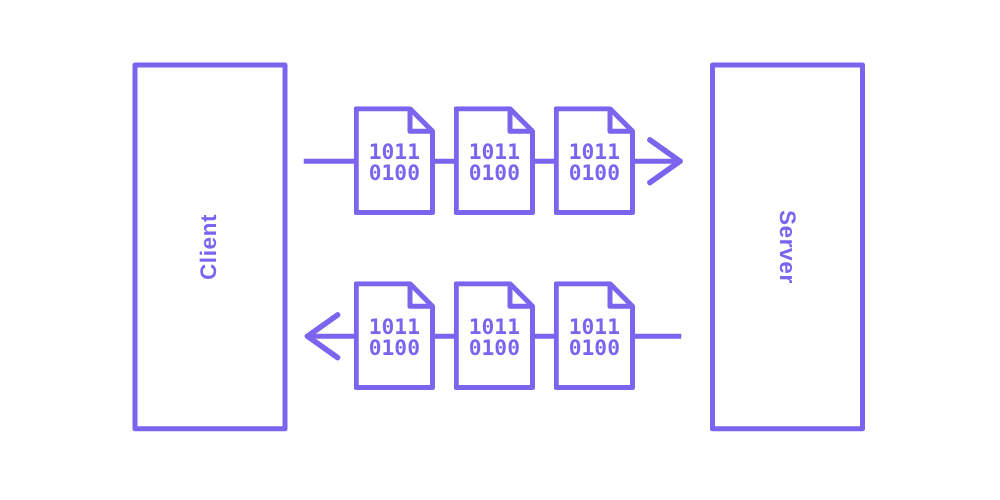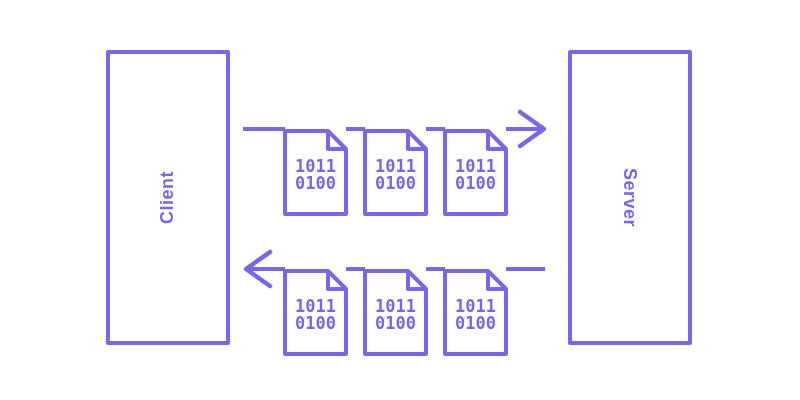--- a/index.html
+++ b/index.html
@@ -38,21 +38,20 @@
   .rot-cw  { transform: rotate(90deg); }
   .flow-layer {
     position: absolute;
     left: 0; top: 0;
     width: 800px; height: 400px;
   }
   .doc {
     position: absolute;
     width: 65px;
     height: 87px;
-    margin-top: 44px;
   }
   .doc svg { position: absolute; left: 0; top: 0; }
   .doc-text {
     position: absolute;
     inset: 0;
     display: flex;
     flex-direction: column;
     align-items: center;
     justify-content: center;
     padding-top: 5px;

